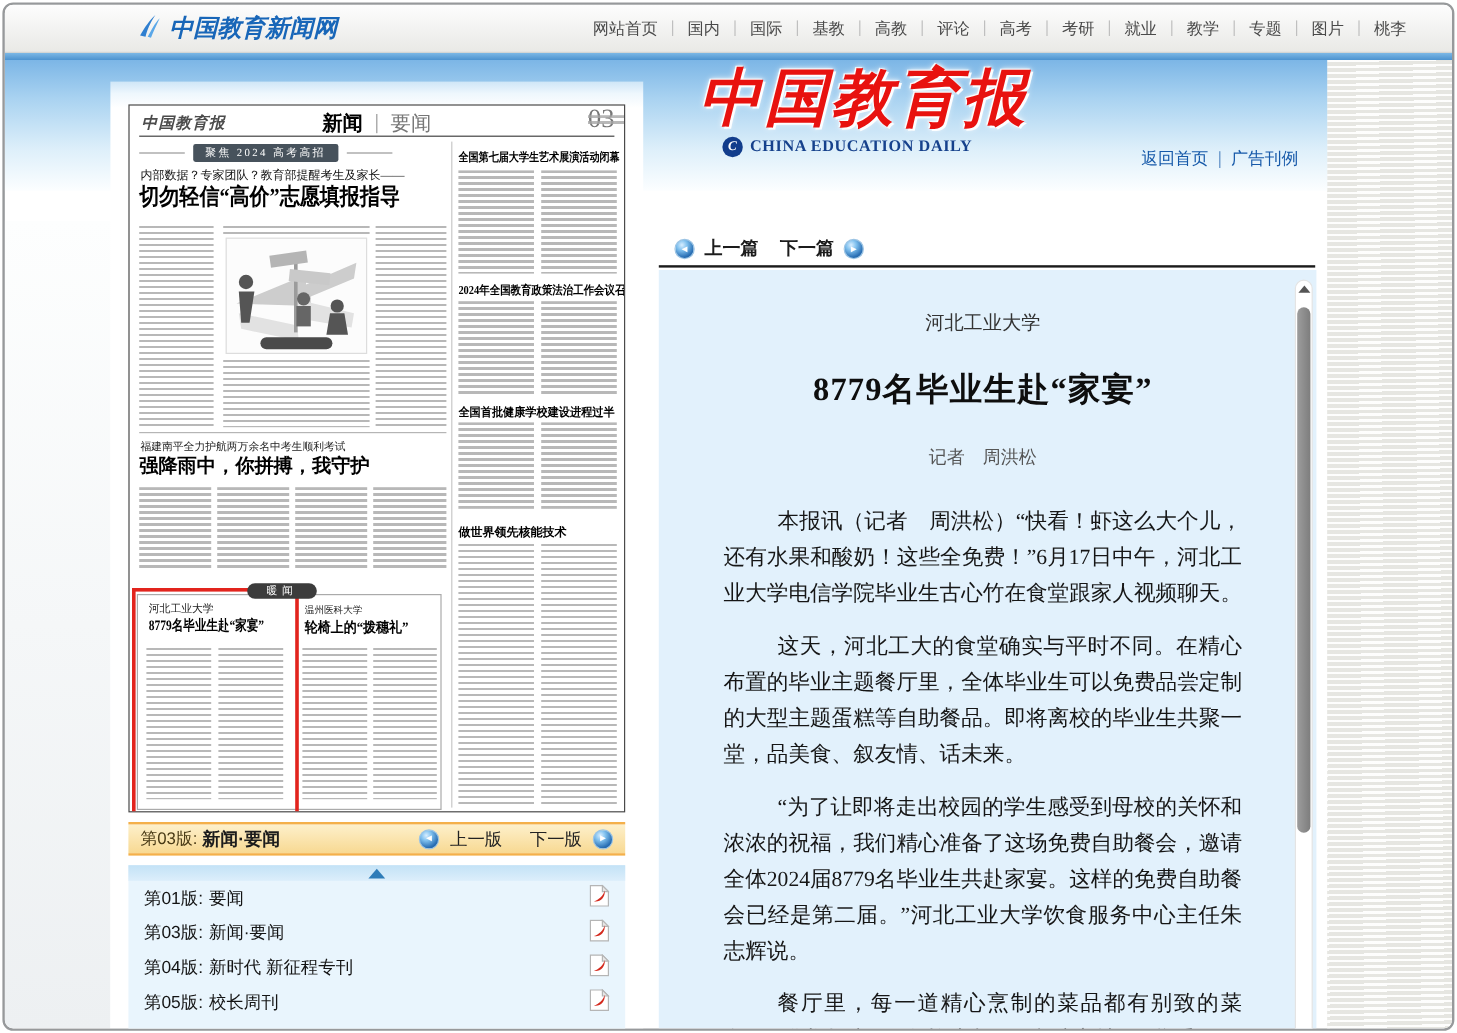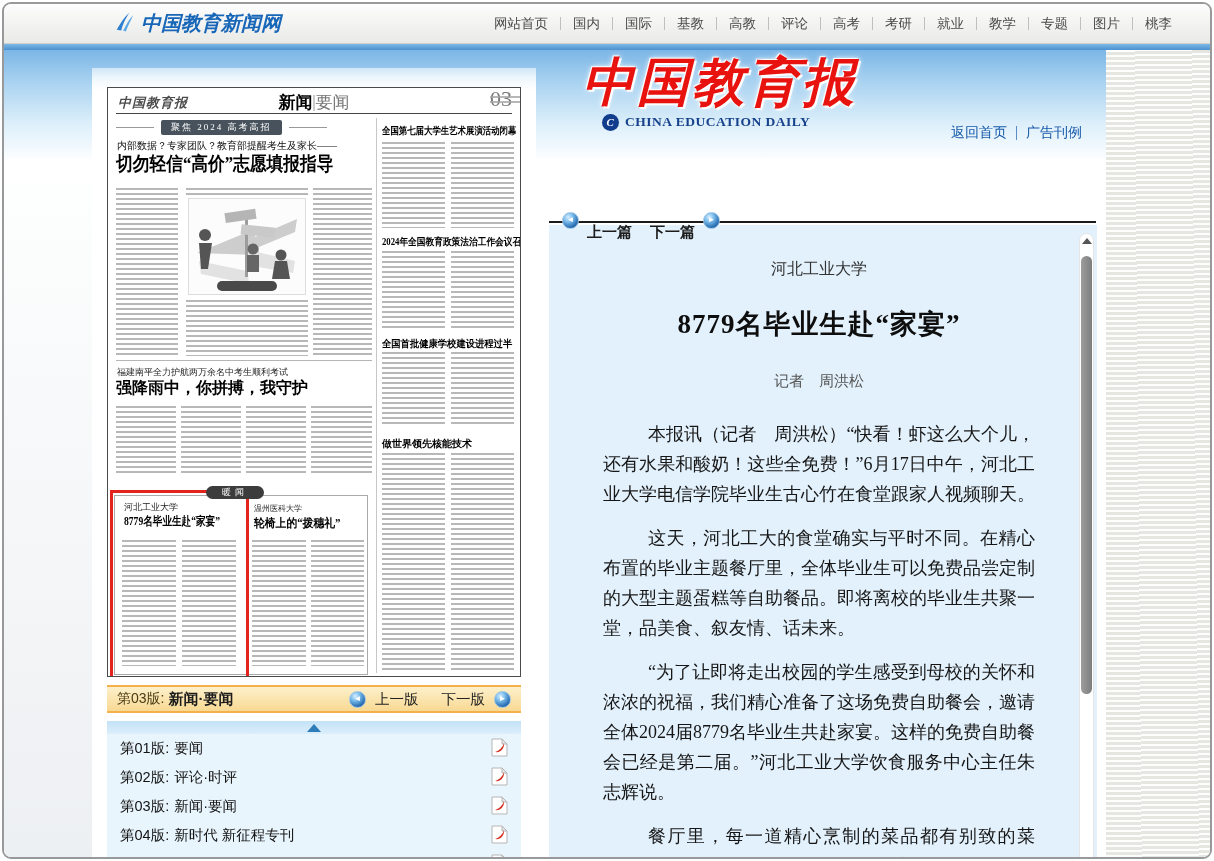--- a/index.html
+++ b/index.html
@@ -55,21 +55,21 @@
   .left-panel{position:absolute;left:88px;top:64px;width:444px;bottom:0;z-index:3;
      background:linear-gradient(180deg,#cfe6f7 0,#eef7fd 10px,#ffffff 22px);}
   .thumb{position:absolute;left:15px;top:19px;width:414px;height:590px;background:#fff;
      border:1px solid #4a4a4a;box-sizing:border-box;cursor:pointer;overflow:hidden;}
 
   
   .np{position:relative;width:100%;height:100%;font-family:"Liberation Serif",serif;}
   .np-mast{position:absolute;left:10px;top:6px;font-style:italic;font-weight:bold;
      font-size:13px;color:#4c4c4c;letter-spacing:1px;}
   .np-section{position:absolute;left:50%;transform:translateX(-50%);top:3px;
-     display:flex;gap:1px;align-items:center;font-size:17px;}
+     display:flex;gap:11px;align-items:center;font-size:17px;}
   .np-section b{color:#000;}
   .np-sec-sep{width:1px;height:16px;background:#999;}
   .np-section .sec2{color:#777;}
   .np-pageno{position:absolute;right:8px;top:0px;display:flex;align-items:flex-end;gap:5px;}
   .np-meta{position:relative;width:54px;height:9px;margin-bottom:5px;}
   .np-num{font-size:22px;color:#777;font-family:"Liberation Serif",serif;line-height:1;}
   .np-rule{position:absolute;left:8px;right:8px;top:25px;height:1px;background:#444;}
   .np-banner-row{position:absolute;left:8px;top:32px;width:256px;display:flex;
      align-items:center;justify-content:flex-start;gap:7px;}
   .bline{flex:0 0 38px;height:1px;background:#999;}
@@ -118,21 +118,21 @@
   
   .globe{width:17px;height:17px;border-radius:50%;display:inline-flex;align-items:center;
      justify-content:center;flex:0 0 17px;
      background:radial-gradient(circle at 35% 28%,#d8eeff 0%,#7fc0ee 30%,#2a6fb4 70%,#174e8b 100%);
      border:1px solid #9cc4e4;box-sizing:border-box;color:#fff;font-size:8px;line-height:1;
      cursor:pointer;}
 
   
   .art-nav{position:absolute;left:558px;top:194px;display:flex;align-items:center;gap:8px;
      font-size:15px;font-weight:bold;color:#1c1c1c;z-index:2;}
-  .art-nav a{color:#1c1c1c;text-decoration:none;cursor:pointer;margin-right:10px;margin-top:25px;}
+  .art-nav a{color:#1c1c1c;text-decoration:none;cursor:pointer;margin-right:10px;}
   .art-rule{position:absolute;left:545px;top:217px;width:547px;height:2px;background:#1b1b1b;}
   .art-panel{position:absolute;left:545px;top:221px;width:548px;bottom:0;background:#e2f1fc;}
   .art-inner{padding:34px 62px 0 54px;font-family:"Liberation Serif",serif;}
   .art-kicker{text-align:center;font-size:16px;color:#333;}
   .art-title{text-align:center;font-size:27px;color:#0e0e0e;margin:26px 0 0;
      font-weight:bold;letter-spacing:1px;}
   .art-byline{text-align:center;font-size:15px;color:#555;margin-top:30px;}
   .art-body{margin-top:28px;}
   .art-body p{font-size:18px;line-height:30px;color:#161616;text-indent:2.5em;
      margin:10px 0 14px;text-align:justify;}
@@ -309,31 +309,20 @@
             <span>要闻</span>
           </span>
         <span><svg width="17" height="19" viewBox="0 0 17 19">
               <path d="M1 1 h10 l5 5 v12 h-15 z" fill="#fff" stroke="#b5b5b5"></path>
               <path d="M11 1 l5 5 h-5 z" fill="#e7e7e7" stroke="#b5b5b5"></path>
               <path d="M4 14 C8 13 12 9 13 5 C13.5 11 9 15 4 14" fill="#d42a1e"></path>
             </svg></span>
       </div>
       <div class="pagerow">
         <span class="pagerow-text">
-            <span>第02版:</span>
-            <span>评论·时评</span>
-          </span>
-        <span><svg width="17" height="19" viewBox="0 0 17 19">
-              <path d="M1 1 h10 l5 5 v12 h-15 z" fill="#fff" stroke="#b5b5b5"></path>
-              <path d="M11 1 l5 5 h-5 z" fill="#e7e7e7" stroke="#b5b5b5"></path>
-              <path d="M4 14 C8 13 12 9 13 5 C13.5 11 9 15 4 14" fill="#d42a1e"></path>
-            </svg></span>
-      </div>
-      <div class="pagerow">
-        <span class="pagerow-text">
             <span>第03版:</span>
             <span>新闻·要闻</span>
           </span>
         <span><svg width="17" height="19" viewBox="0 0 17 19">
               <path d="M1 1 h10 l5 5 v12 h-15 z" fill="#fff" stroke="#b5b5b5"></path>
               <path d="M11 1 l5 5 h-5 z" fill="#e7e7e7" stroke="#b5b5b5"></path>
               <path d="M4 14 C8 13 12 9 13 5 C13.5 11 9 15 4 14" fill="#d42a1e"></path>
             </svg></span>
       </div>
       <div class="pagerow">

